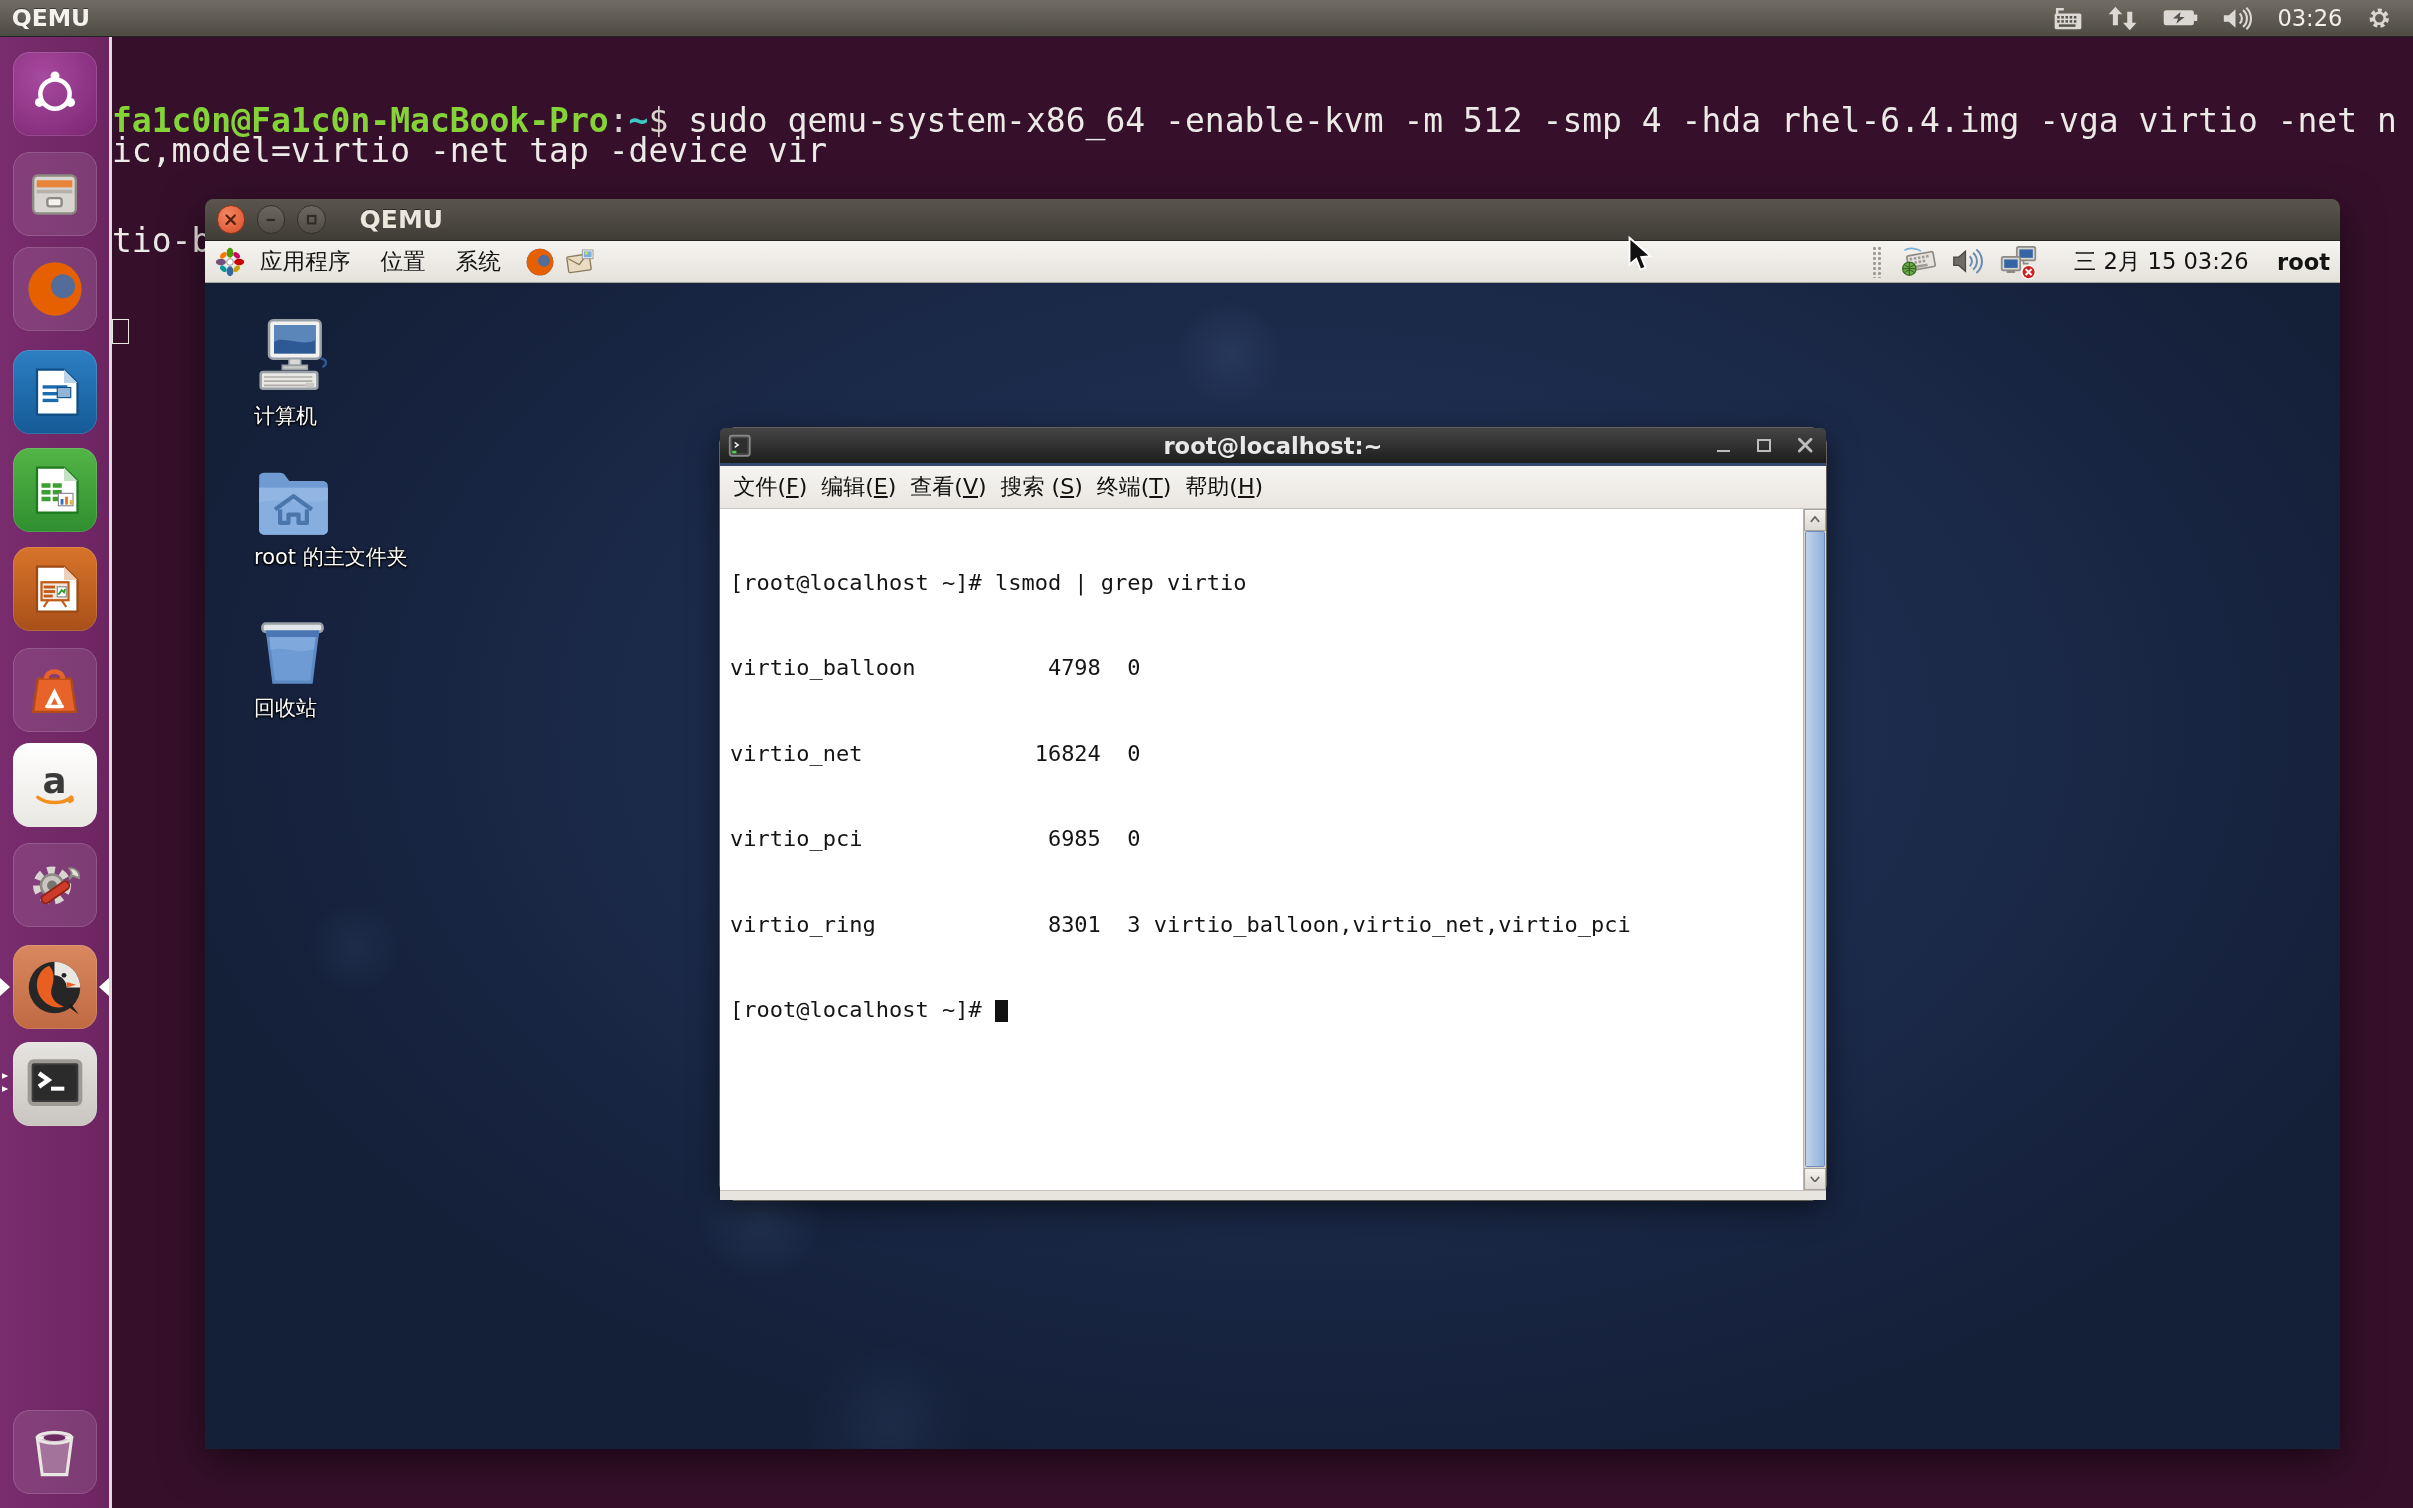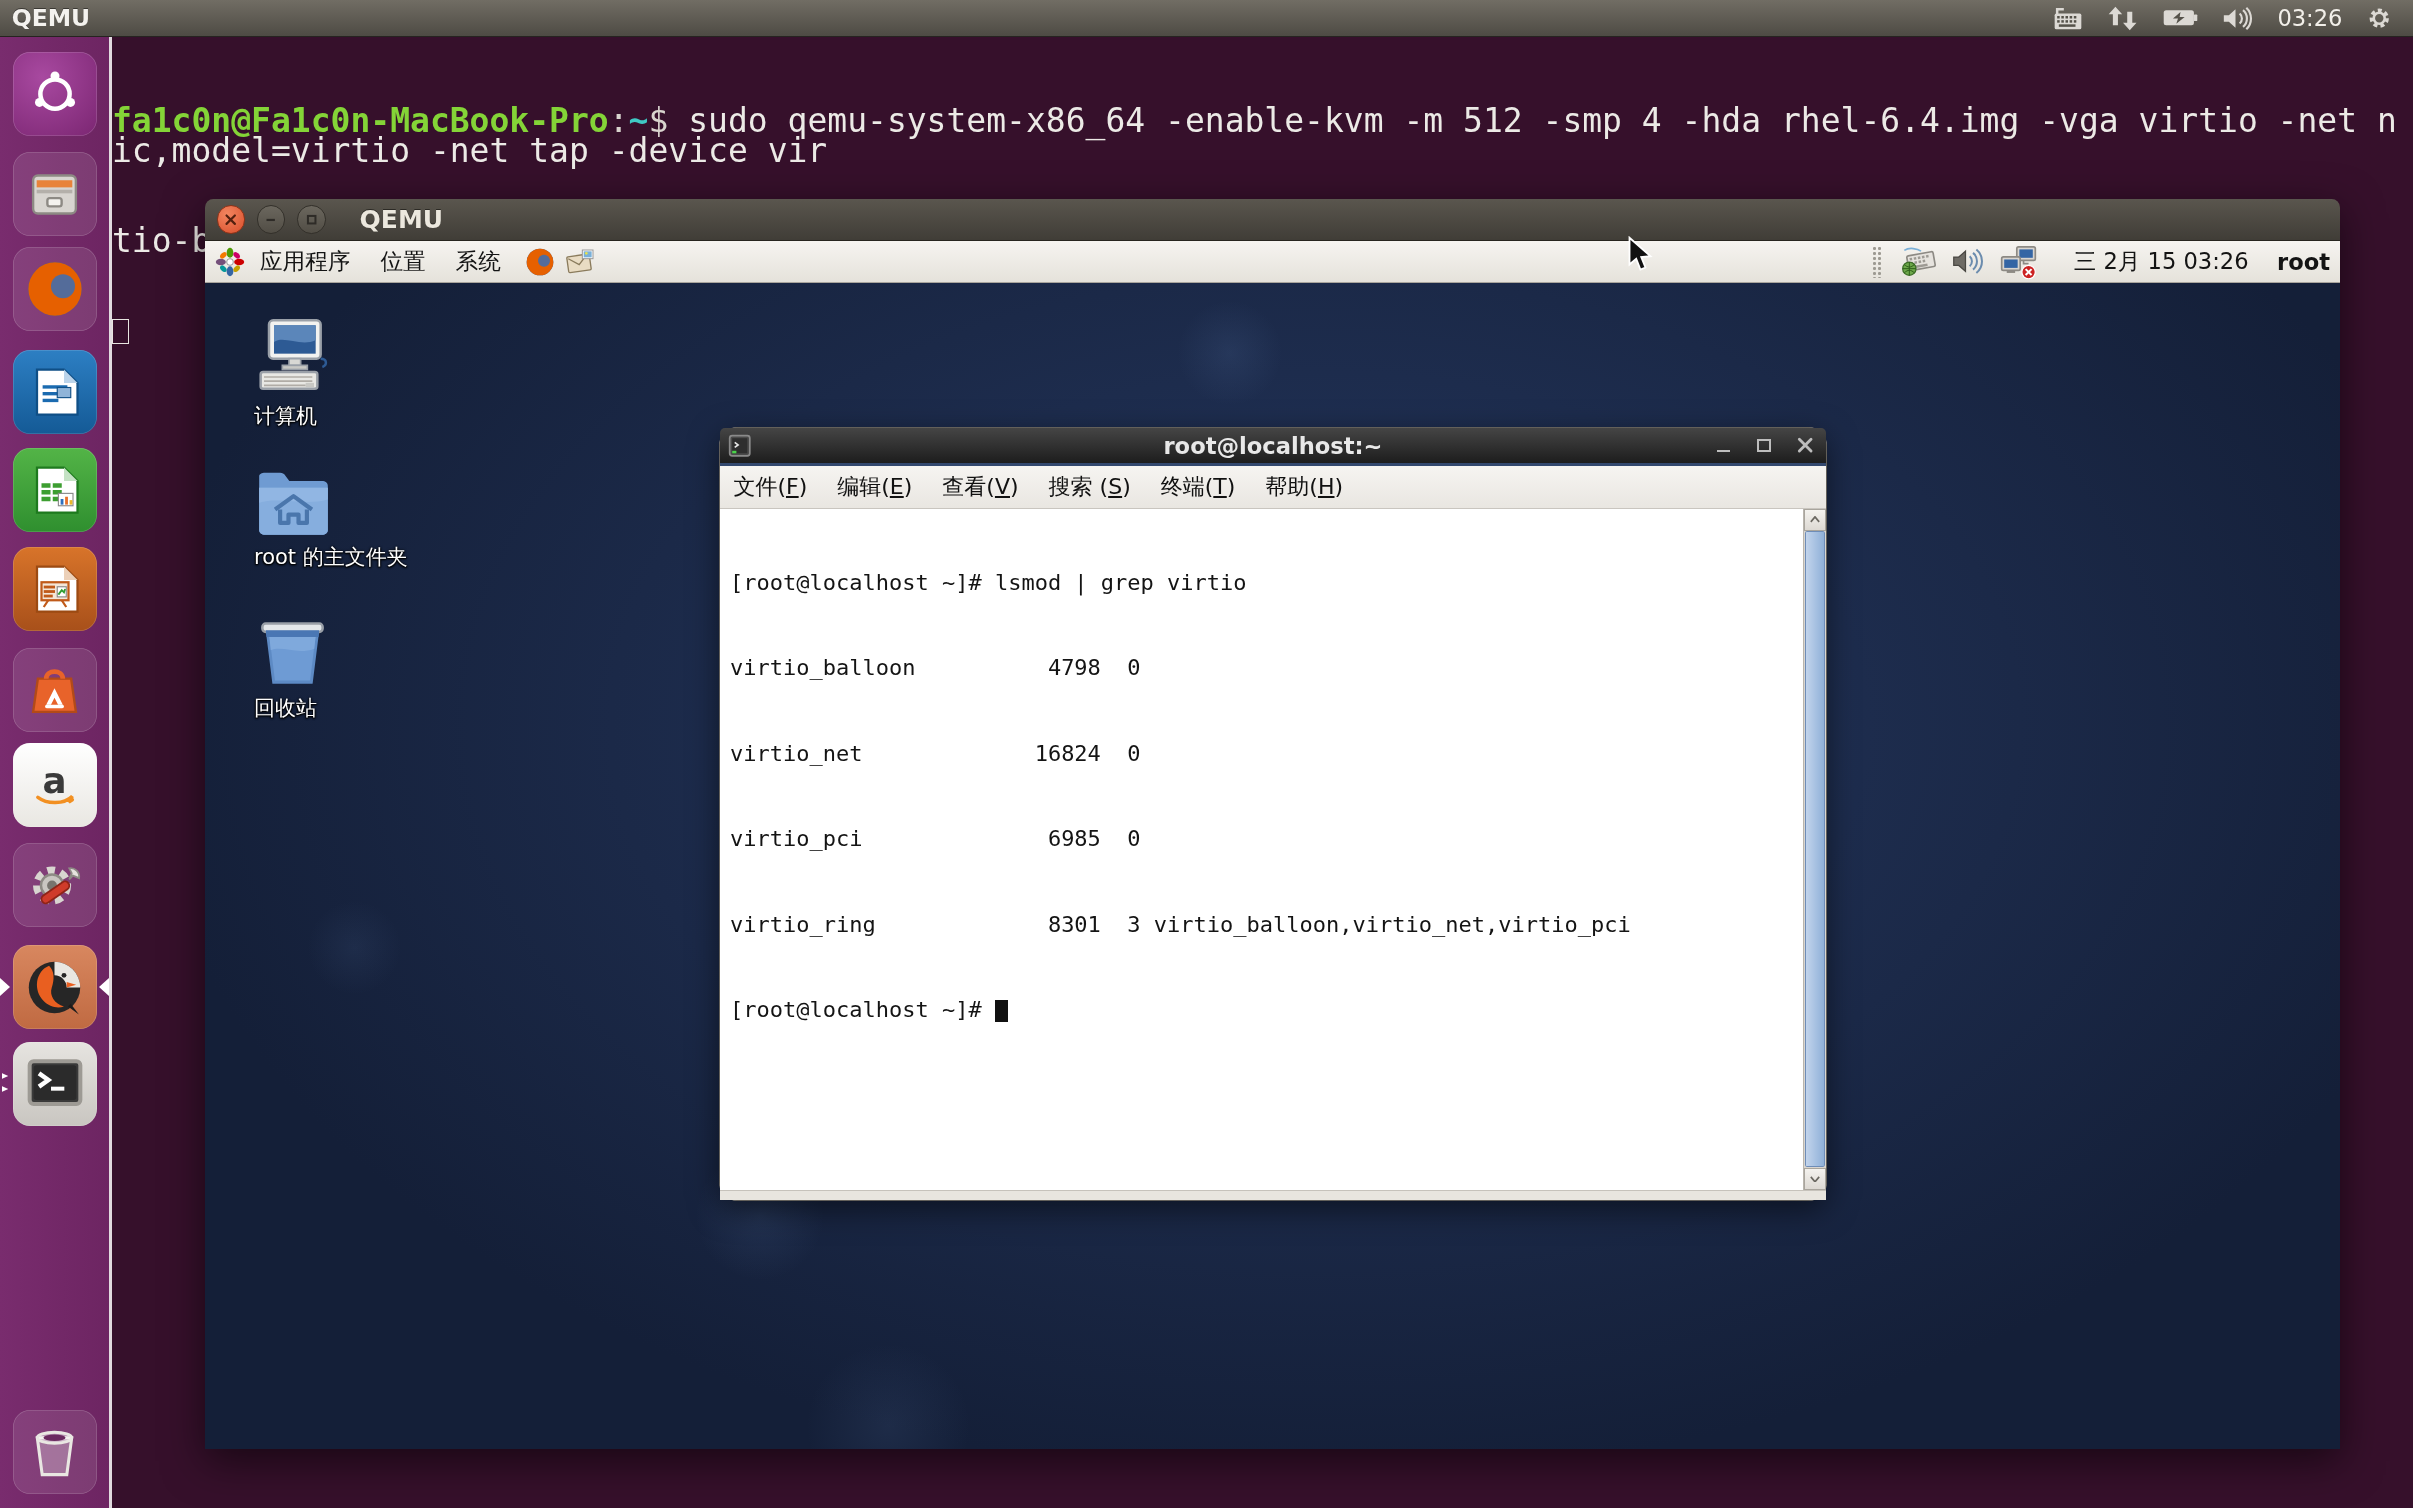--- a/index.html
+++ b/index.html
@@ -91,21 +91,21 @@
     box-shadow:0 8.4px 30px rgba(0,0,0,0.5); }
   #gterm-titlebar { height:35px; background:linear-gradient(#454545,#1d1d1d);
     border-radius:5px 5px 0 0; position:relative; display:flex; align-items:center; flex:0 0 auto; }
   #gterm-title { position:absolute; left:0; right:0; text-align:center; color:#e8e8e8;
     font-weight:bold; font-size:22.6px; }
   #gterm-btns { position:absolute; right:11.7px; top:0; height:35px; display:flex;
     align-items:center; gap:22px; }
   .gbtn { width:18.4px; height:18.4px; position:relative; }
   #gterm-accent { height:2.5px; background:#33486e; flex:0 0 auto; }
   #gterm-menubar { height:43px; background:linear-gradient(#f6f4f1,#e9e6e1);
-    border-bottom:0.8px solid #c9c5bf; display:flex; align-items:center; gap:30px;
+    border-bottom:0.8px solid #c9c5bf; display:flex; align-items:center; gap:14px;
     padding-left:13.4px; font-size:22px; color:#111; flex:0 0 auto; }
   .u { text-decoration:underline; }
   #gterm-body { position:relative; flex:1 1 auto; background:#fff; }
   #gterm-text { position:absolute; left:10px; top:3.4px; right:34px;
     font-family:"DejaVu Sans Mono", monospace; font-size:22px; line-height:28.5px;
     color:#141414; white-space:pre; }
   #gterm-cursor { display:inline-block; width:12.6px; height:22.6px; background:#111;
     vertical-align:text-bottom; }
   #gterm-scroll { position:absolute; right:0; top:0; bottom:0; width:22.6px;
     background:#dad6d0; border-left:0.8px solid #b9b5ae; }

